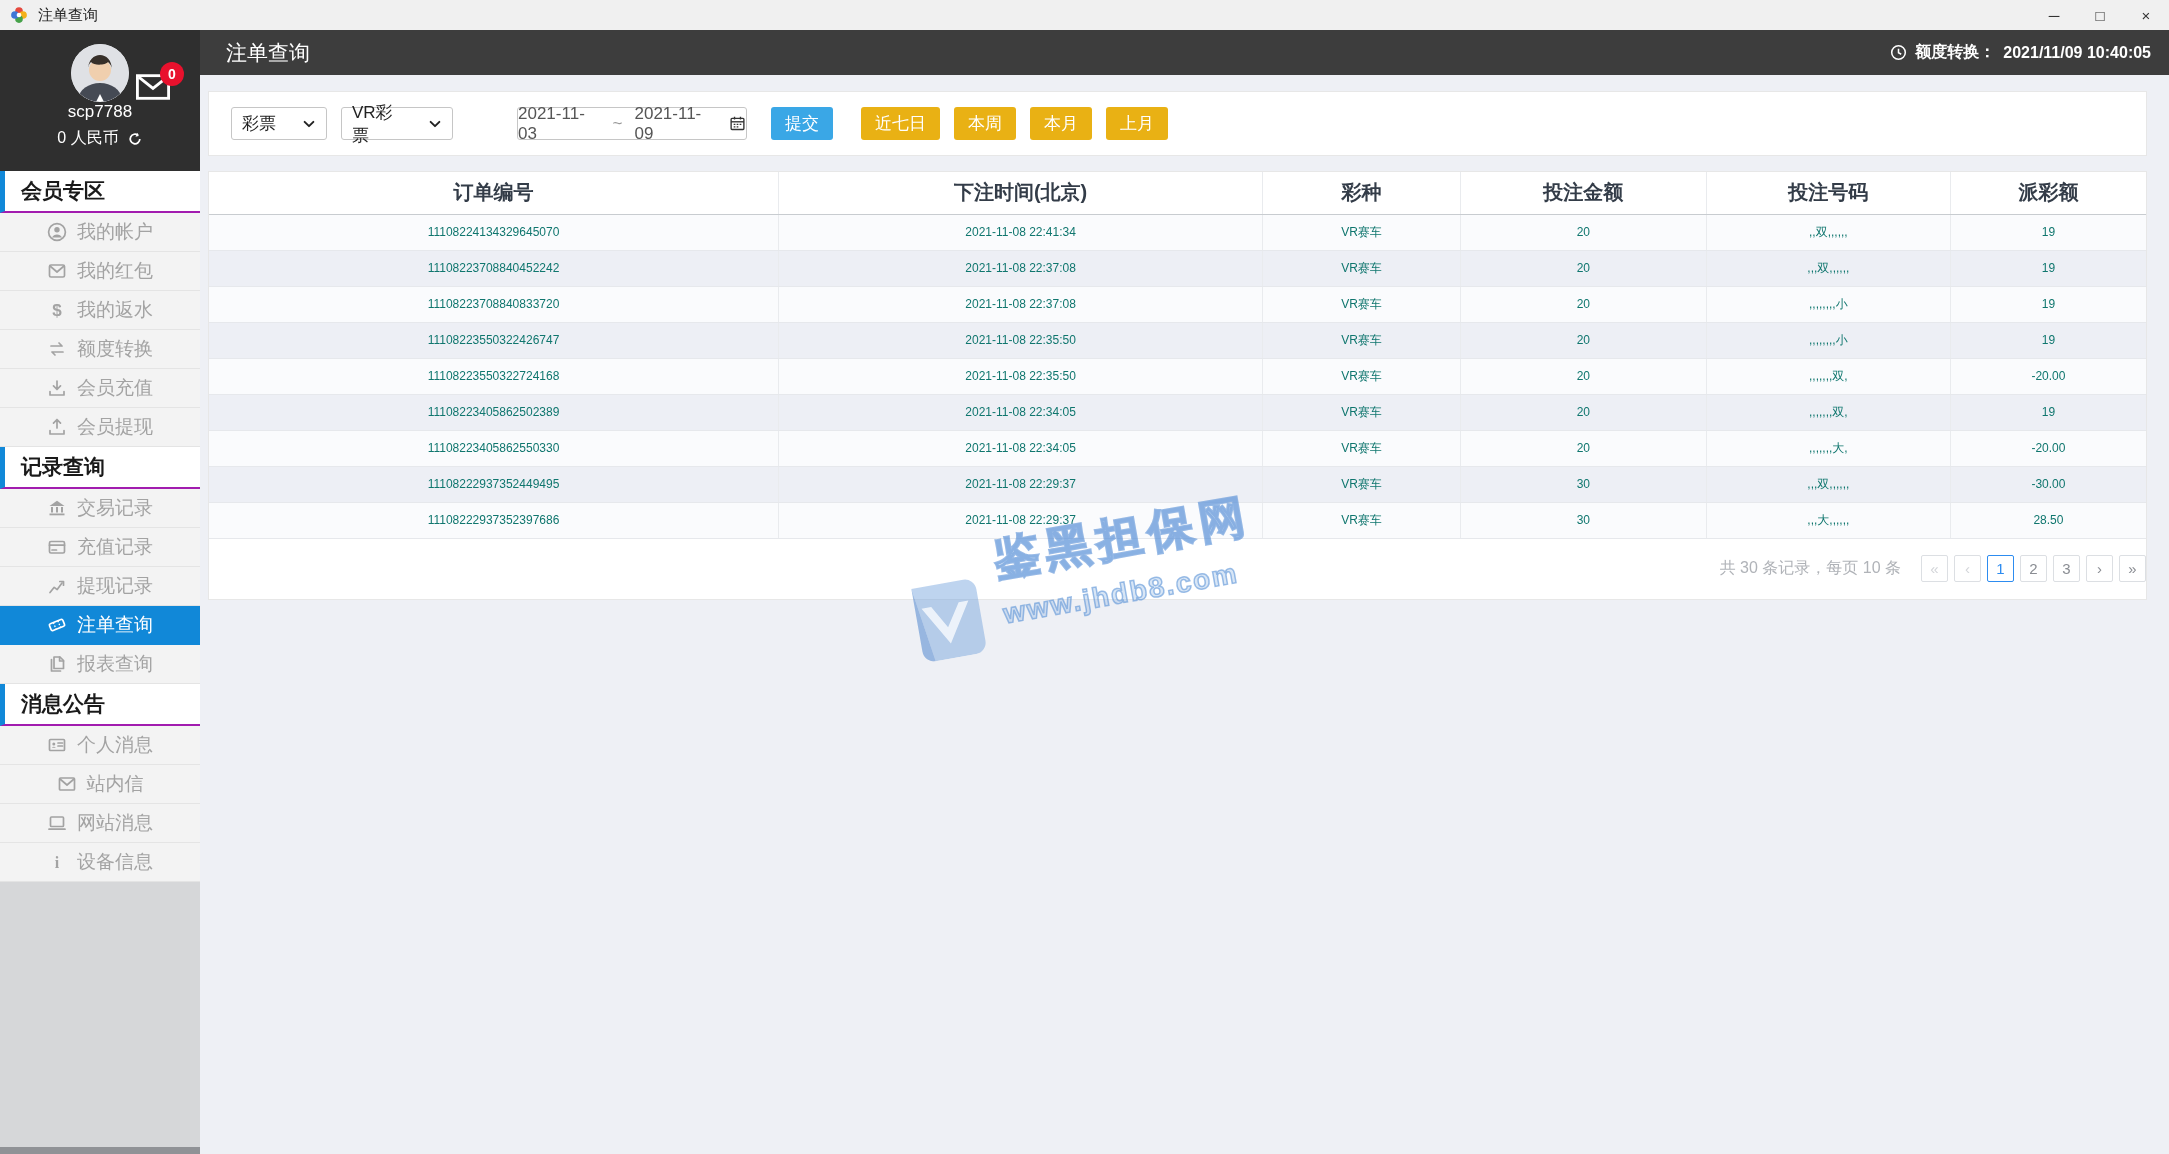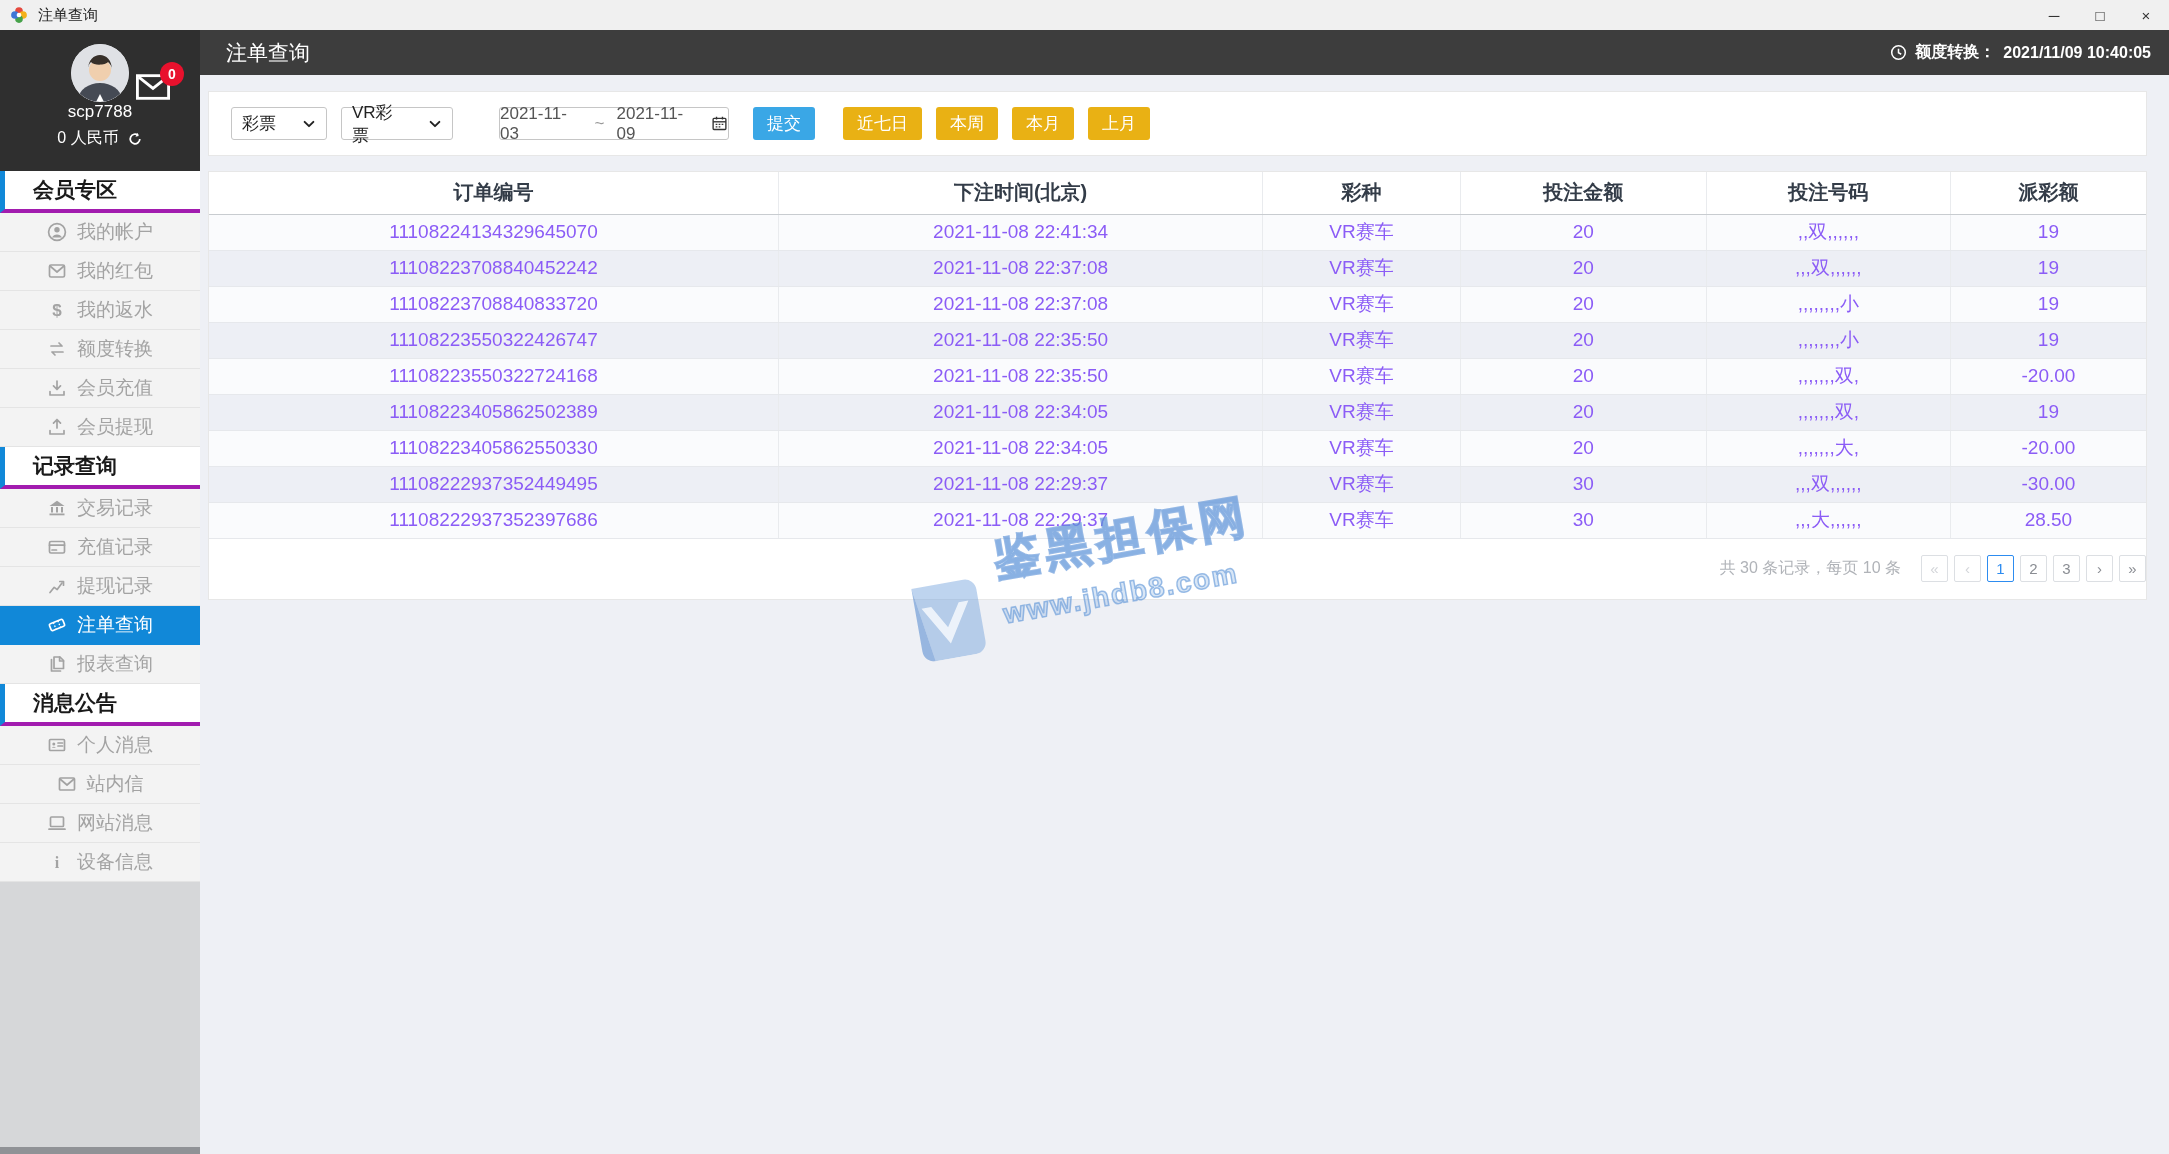--- a/index.html
+++ b/index.html
@@ -18,51 +18,51 @@
 
   
   .sidebar { width:200px; flex:none; background:#d6d7d9; display:flex; flex-direction:column; position:relative; }
   .profile { height:141px; background:#2f2f2f; color:#fff; text-align:center; position:relative; padding-top:14px; flex:none; }
   .avatar { width:58px; height:58px; border-radius:50%; margin:0 auto; overflow:hidden; background:#dfe1e5; }
   .mail-wrap { position:absolute; top:44px; right:30px; }
   .badge { position:absolute; top:-12px; right:-14px; width:24px; height:24px; border-radius:50%; background:#e8112d; color:#fff; font-size:14px; font-weight:bold; display:flex; align-items:center; justify-content:center; }
   .username { font-size:17px; margin-top:0; }
   .balance-row { font-size:16px; margin-top:6px; display:flex; align-items:center; justify-content:center; gap:8px; }
   .menu { flex:none; }
-  .section-title { height:42px; background:#fff; border-left:5px solid #1188d8; display:flex; align-items:center; padding-left:28px; font-size:21px; font-weight:bold; color:#1a1a1a; border-bottom:4px solid #a21caf; }
+  .section-title { height:42px; background:#fff; border-left:5px solid #1188d8; display:flex; align-items:center; padding-left:16px; font-size:21px; font-weight:bold; color:#1a1a1a; border-bottom:2px solid #a21caf; }
   .menu-item { height:39px; background:#f3f3f3; color:#a3a3a3; font-size:19px; display:flex; align-items:center; justify-content:center; gap:10px; border-bottom:1px solid #e4e4e4; cursor:pointer; }
   .menu-item .mi-icon { display:flex; align-items:center; }
   .menu-item.active { background:#1188d8; color:#fff; border-bottom-color:#1188d8; }
   .sidebar-scrollbar { position:absolute; bottom:0; left:0; width:200px; height:7px; background:#909296; }
 
   
   .main-col { flex:1; display:flex; flex-direction:column; }
   .header-bar { height:45px; background:#3d3d3d; color:#fff; display:flex; align-items:center; padding:0 18px 0 26px; flex:none; }
   .page-title { font-size:21px; }
   .time-box { margin-left:auto; display:flex; align-items:center; gap:8px; font-size:16px; font-weight:600; }
   .content { flex:1; background:#eef0f5; padding:16px 22px 0 8px; position:relative; }
 
   
   .filter-card { background:#fff; border:1px solid #e7e7e7; height:65px; display:flex; align-items:center; padding:0 22px; margin-bottom:15px; }
   .select-box { height:33px; border:1px solid #c6c6c6; border-radius:3px; background:#fff; display:flex; align-items:center; justify-content:space-between; padding:0 10px; font-size:17px; color:#222; cursor:pointer;gap:19px; }
   .select-category { width:96px; margin-right:14px; }
-  .select-type { width:112px; margin-right:46px; }
+  .select-type { width:112px; margin-right:64px; }
   .date-range { width:230px; height:33px; border:1px solid #c6c6c6; border-radius:3px; background:#fff; display:flex; align-items:center; justify-content:center; gap:12px; font-size:17px; color:#555; margin-right:24px; }
   .date-sep { color:#999; }
   .btn { height:33px; border:none; border-radius:3px; color:#fff; font-size:17px; padding:0 14px; display:flex; align-items:center; cursor:pointer; font-family:inherit; }
   .btn-submit { background:#3aa7e6; margin-right:28px; }
   .quick-filters { display:flex; gap:14px; }
   .btn-quick { background:#e9b114; }
 
   
   .table-card { background:#fff; border:1px solid #e7e7e7; }
   table { width:100%; border-collapse:collapse; table-layout:fixed; }
   th { height:42px; font-size:20px; font-weight:600; color:#333c48; background:#fff; border-bottom:1px solid #c8ccd0; border-right:1px solid #e9ebee; }
   th:last-child { border-right:none; }
-  td { height:36px; font-size:19px; color:#8b5cf6; text-align:center; border-bottom:1px solid #e6e8ec; border-right:1px solid #e9ebee; white-space:nowrap; overflow:hidden; }
+  td { height:36px; font-size:12px; color:#0f766e; text-align:center; border-bottom:1px solid #e6e8ec; border-right:1px solid #e9ebee; white-space:nowrap; overflow:hidden; }
   td:last-child { border-right:none; }
   tbody tr:nth-child(odd) td { background:#fafbfd; }
   tbody tr:nth-child(even) td { background:#edeff5; }
 
   .pagination-row { height:60px; display:flex; align-items:center; justify-content:flex-end; gap:6px; padding-right:0; }
   .page-summary { font-size:16px; color:#b0b3b8; margin-right:14px; }
   .page-btn { min-width:27px; height:27px; padding:0 6px; border:1px solid #dcdfe3; border-radius:2px; background:#fff; color:#8a8d93; font-size:15px; display:flex; align-items:center; justify-content:center; cursor:pointer; }
   .page-btn.disabled { color:#d3d5d9; }
   .page-btn.active { border-color:#2d8cf0; color:#2d8cf0; }
 

